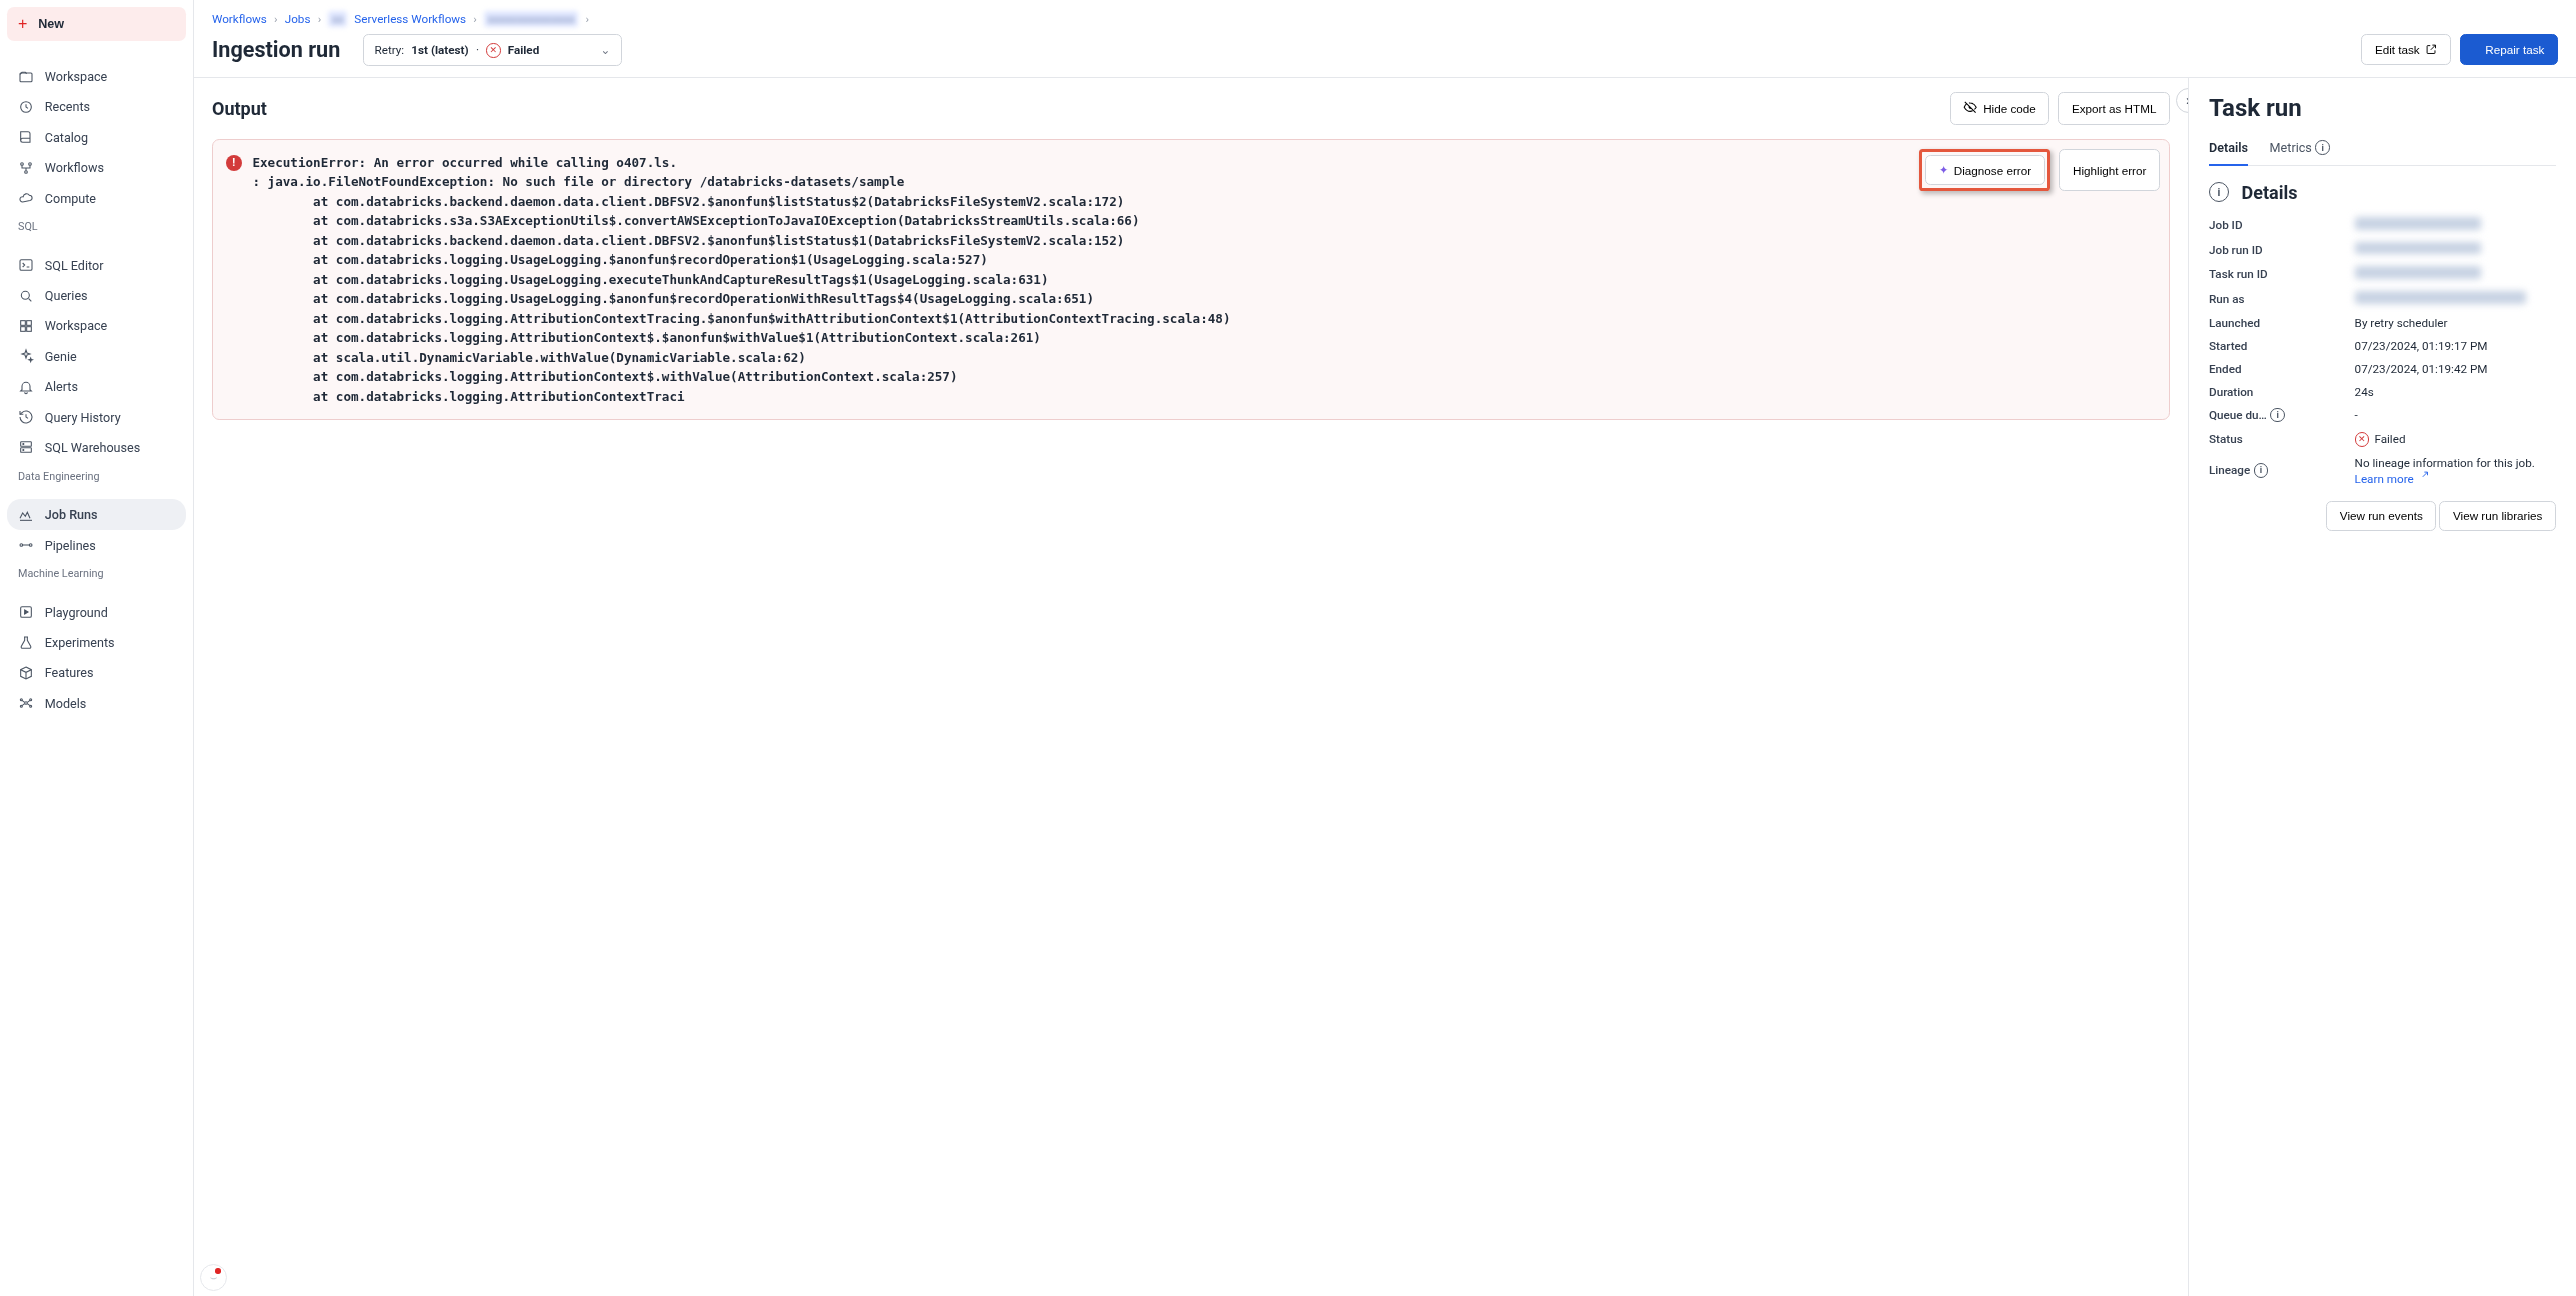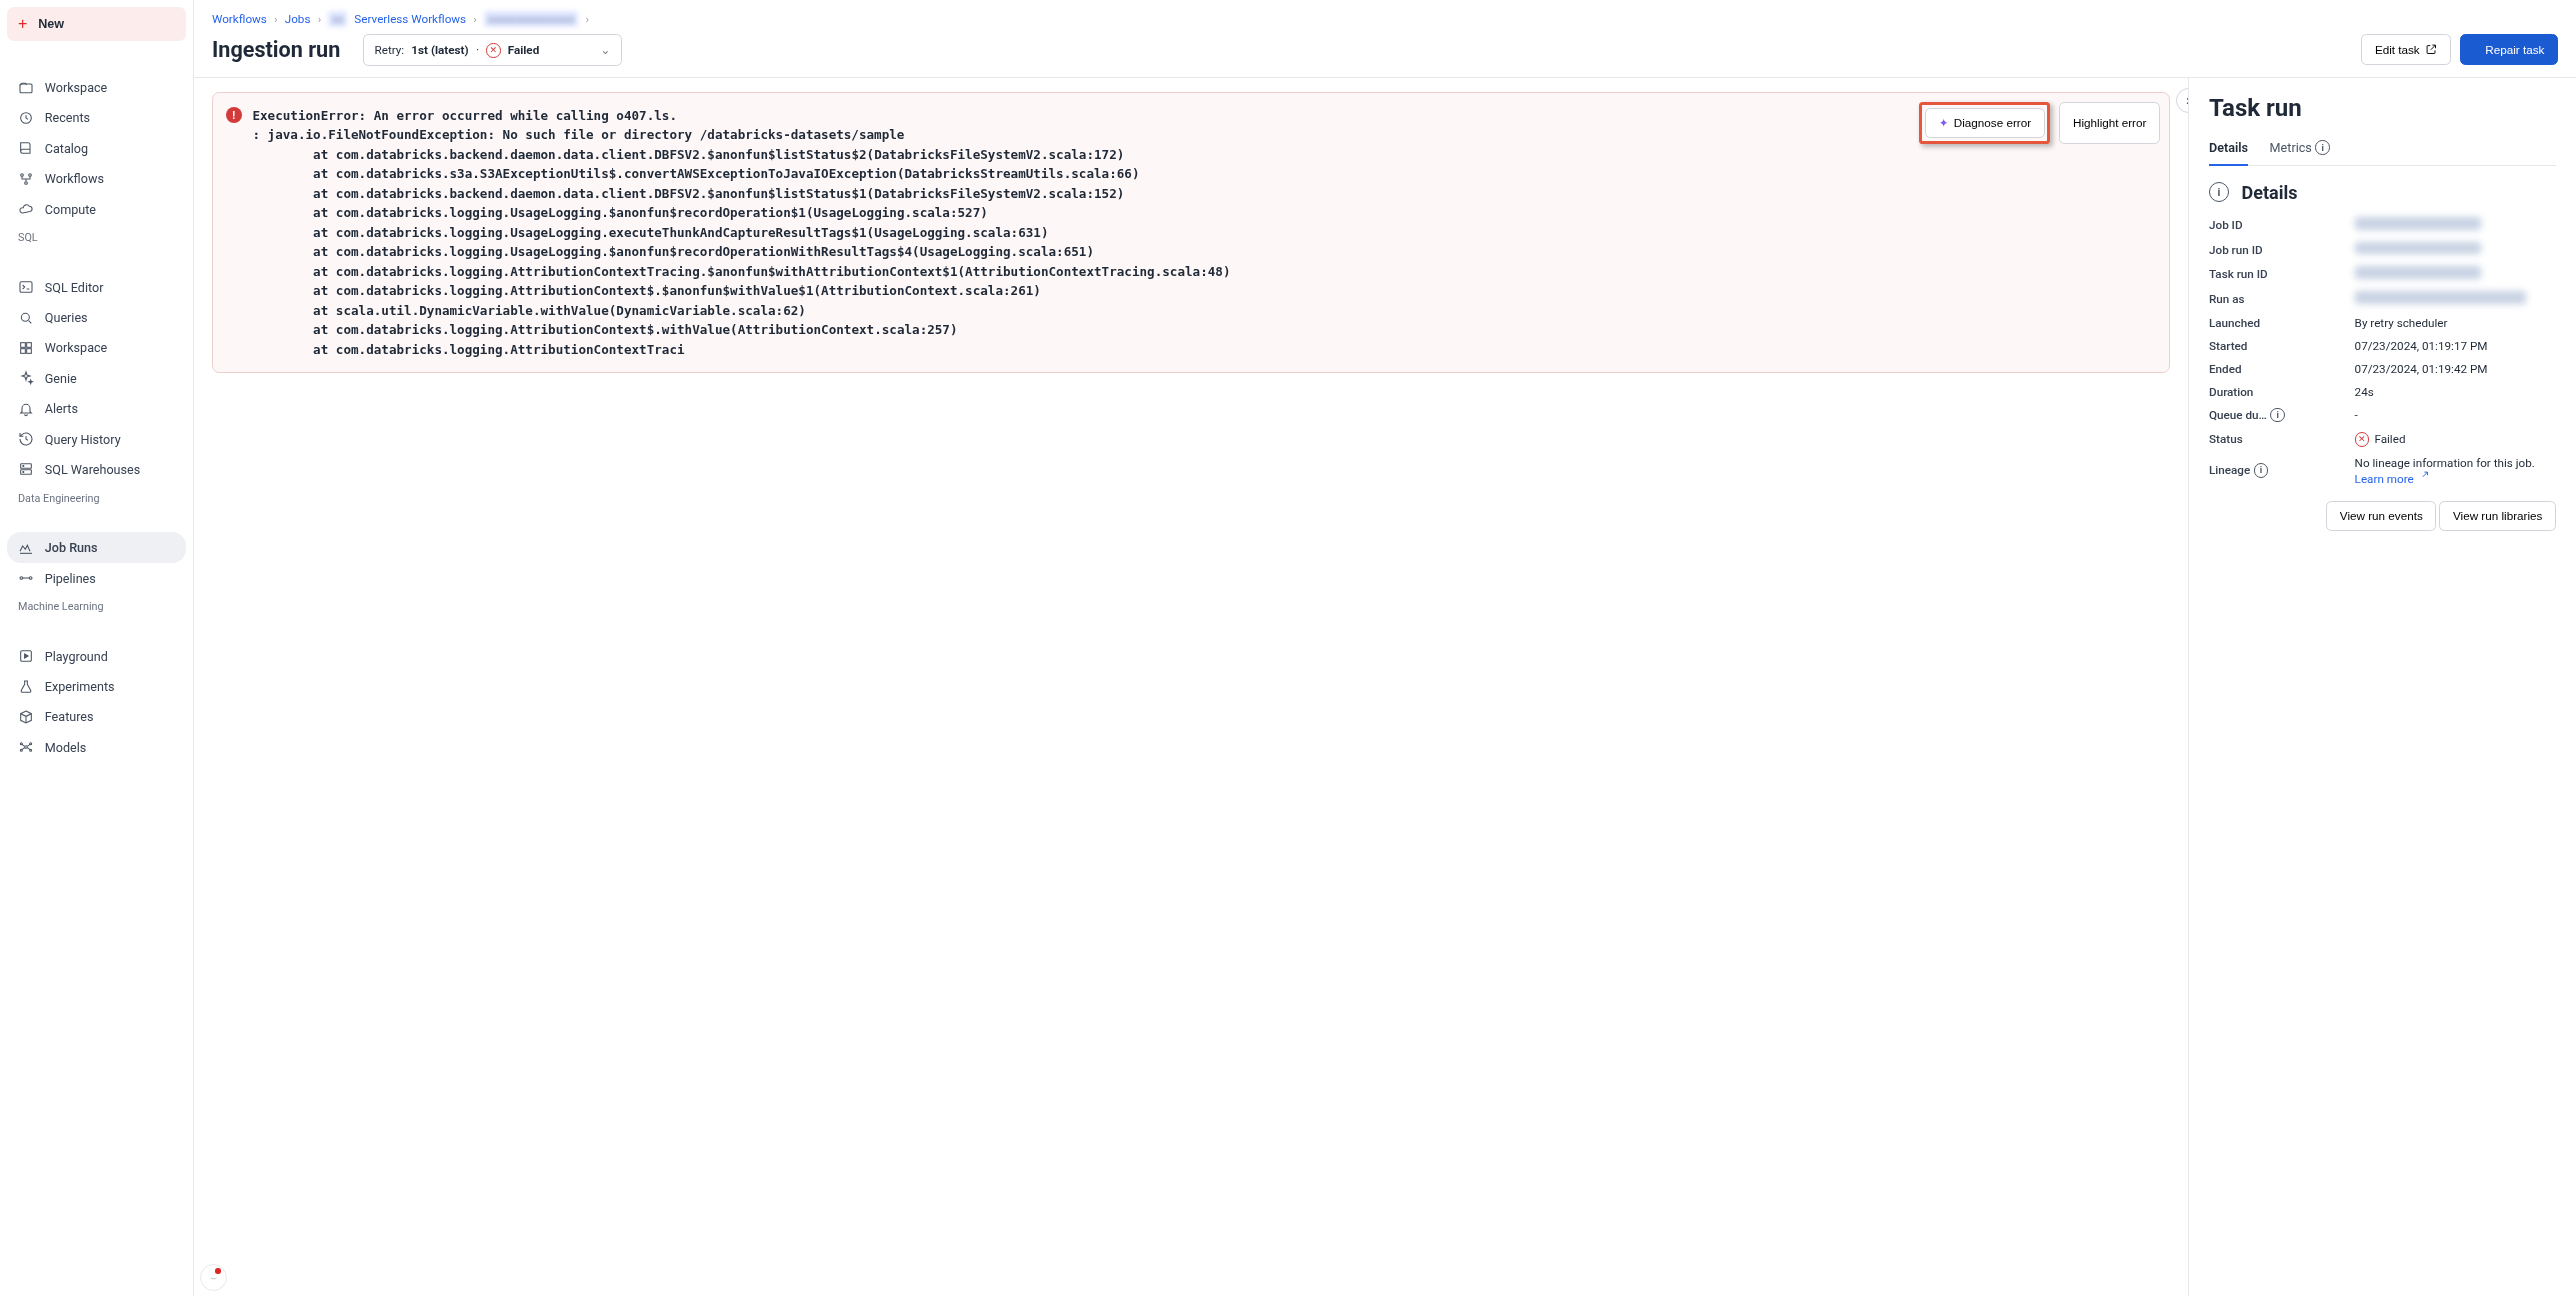--- a/index.html
+++ b/index.html
@@ -4,21 +4,21 @@
 <style>
 * { box-sizing: border-box; margin: 0; padding: 0; }
 body { font-family: -apple-system, BlinkMacSystemFont, "Segoe UI", Roboto, sans-serif; font-size: 11.7px; color: #1f2937; background: #fff; }
 
 .app { display: flex; height: 100vh; }
 
 
 .sidebar { width: 194px; border-right: 0.9px solid #e5e7eb; display: flex; flex-direction: column; padding: 7.2px; overflow-y: auto; flex-shrink: 0; }
 .new-btn { display: flex; align-items: center; gap: 10.8px; background: #fdecec; color: #1f2937; border: none; border-radius: 7.2px; padding: 9px 10.8px; font-size: 12.6px; font-weight: 600; cursor: pointer; margin-bottom: 7.2px; }
 .new-btn .plus { color: #e02424; font-size: 16px; font-weight: 400; line-height: 1; }
-.nav-section { margin-top: 24px; }
+.nav-section { margin-top: 13px; }
 .nav-header { color: #6b7280; font-size: 10.8px; padding: 7.2px 10.8px 3.6px; font-weight: 400; }
 .nav-item { display: flex; align-items: center; gap: 10.8px; padding: 7.2px 10.8px; border-radius: 5.4px; color: #374151; cursor: pointer; font-size: 12.6px; }
 .nav-item.active { background: #eef0f4; font-weight: 500; border-radius: 14px; }
 .nav-icon { width: 16px; height: 16px; display: inline-flex; align-items: center; justify-content: center; color: #4b5563; flex-shrink: 0; }
 .nav-icon svg { width: 16px; height: 16px; stroke: currentColor; fill: none; stroke-width: 1.6; }
 
 
 .main { flex: 1; display: flex; flex-direction: column; overflow: hidden; }
 .topbar { padding: 10.8px 18px 10.8px; border-bottom: 0.9px solid #e5e7eb; }
 .breadcrumb { display: flex; align-items: center; gap: 7.2px; margin-bottom: 7.2px; font-size: 11.7px; }
@@ -309,20 +309,32 @@
                   <path d="M14 4h6v6M20 4l-9 9M19 14v5a1 1 0 0 1-1 1H5a1 1 0 0 1-1-1V6a1 1 0 0 1 1-1h5"></path>
                 </svg></span>
           </button>
           <button class="btn btn-primary">Repair task</button>
         </div>
       </div>
     </div>
 
     <div class="content">
       <div class="output-pane">
+        <div class="output-head">
+          <div class="output-title">Output</div>
+          <div class="output-actions">
+            <button class="btn">
+              <span><svg viewBox="0 0 24 24" width="14.4" height="14.4" fill="none" stroke="currentColor" stroke-width="1.8">
+                    <path d="M3 3l18 18M10.6 10.6a2 2 0 0 0 2.8 2.8M9.9 5.1A9.5 9.5 0 0 1 12 5c6 0 10 7 10 7a17 17 0 0 1-3.1 3.8M6.1 6.1A17 17 0 0 0 2 12s4 7 10 7a9.5 9.5 0 0 0 4-0.9"></path>
+                  </svg></span>
+              <span>Hide code</span>
+            </button>
+            <button class="btn">Export as HTML</button>
+          </div>
+        </div>
         <div class="collapse-handle">›</div>
 
         <div class="error-card">
           <div class="err-icon">!</div>
           <div class="err-text">ExecutionError: An error occurred while calling o407.ls.
 : java.io.FileNotFoundException: No such file or directory /databricks-datasets/sample
         at com.databricks.backend.daemon.data.client.DBFSV2.$anonfun$listStatus$2(DatabricksFileSystemV2.scala:172)
         at com.databricks.s3a.S3AExceptionUtils$.convertAWSExceptionToJavaIOException(DatabricksStreamUtils.scala:66)
         at com.databricks.backend.daemon.data.client.DBFSV2.$anonfun$listStatus$1(DatabricksFileSystemV2.scala:152)
         at com.databricks.logging.UsageLogging.$anonfun$recordOperation$1(UsageLogging.scala:527)

